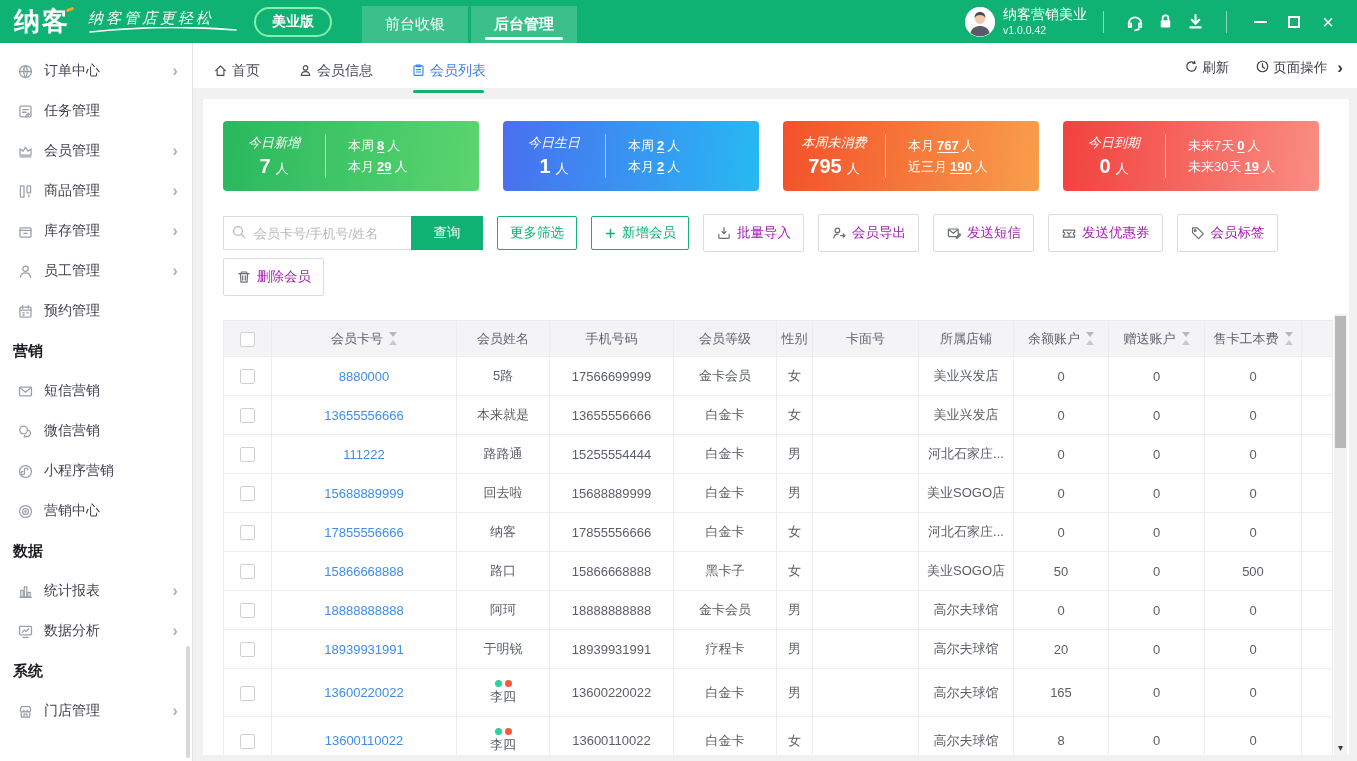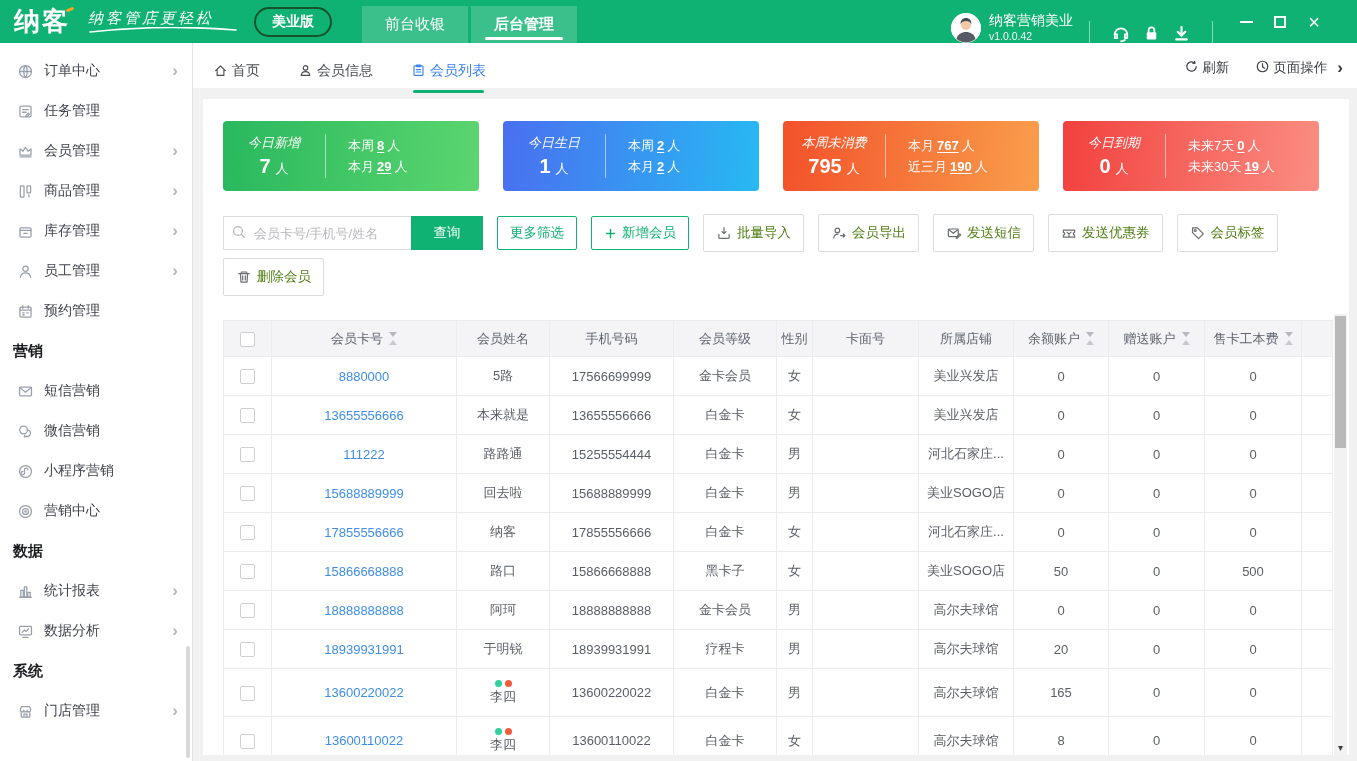--- a/index.html
+++ b/index.html
@@ -5,26 +5,26 @@
   * { margin:0; padding:0; box-sizing:border-box; }
   html,body { width:1357px; height:761px; overflow:hidden; }
   body { font-family:"Liberation Sans","DejaVu Sans",sans-serif; background:#f0f1f0; font-size:14px; color:#333; }
 
   
   .titlebar { height:43px; background:#10b273; display:flex; align-items:center; color:#fff; padding-left:14px; }
   .logo { font-size:26px; font-weight:bold; letter-spacing:2px; position:relative; }
   .logo::after { content:''; position:absolute; right:-4px; top:4px; width:8px; height:3px; background:#f5a623; transform:rotate(-22deg); border-radius:2px; }
   .slogan-wrap { margin-left:18px; position:relative; font-style:italic; font-size:15px; letter-spacing:3px; padding-bottom:6px; }
   .slogan-wrap svg { position:absolute; left:0; bottom:0; }
-  .edition { margin-left:40px; border:2px solid #14532d; border-radius:16px; padding:4px 16px; font-weight:bold; font-size:14px; }
+  .edition { margin-left:40px; border:2px solid #86efac; border-radius:16px; padding:4px 16px; font-weight:bold; font-size:14px; }
   .topnav { display:flex; margin-left:30px; height:100%; align-items:flex-end; }
   .tnav { height:37px; padding:8px 23px; display:flex; align-items:center; background:rgba(255,255,255,.18); font-size:15px; margin-right:3px; position:relative; cursor:pointer; }
   .tnav.active { font-weight:bold; }
   .tnav.active::after { content:''; position:absolute; left:14px; right:14px; bottom:3px; height:3px; background:#fff; border-radius:2px; }
-  .tb-right { margin-left:auto; display:flex; align-items:flex-end; padding-right:26px; }
+  .tb-right { margin-left:auto; display:flex; align-items:center; padding-right:12px; }
   .avatar { width:30px; height:30px; border-radius:50%; background:#fff; overflow:hidden; flex:none; }
   .user-block { margin-left:8px; line-height:1.25; }
   .user-name { font-size:14px; }
   .user-ver { font-size:10.5px; opacity:.95; }
   .tb-sep { width:1px; height:22px; background:rgba(255,255,255,.5); margin:0 16px; }
   .tb-icon { width:30px; display:flex; justify-content:center; align-items:center; color:#fff; cursor:pointer; }
   .win-btn { width:34px; height:43px; display:flex; justify-content:center; align-items:center; cursor:pointer; }
   .g-min { width:13px; height:2px; background:#fff; }
   .g-max { width:12px; height:12px; border:2px solid #fff; }
   .g-close { font-size:20px; line-height:1; }
@@ -70,21 +70,21 @@
   .card-right b { text-decoration:underline; text-underline-offset:2px; margin:0 3px; }
 
   
   .toolbar-row { display:flex; gap:14px; align-items:center; }
   .toolbar-row + .toolbar-row { margin-top:6px; }
   .search-group { display:flex; }
   .search-box { position:relative; }
   .search-box input { width:188px; height:34px; border:1px solid #dcdcdc; border-right:none; padding:0 8px 0 30px; font-size:13px; color:#666; outline:none; font-family:inherit; }
   .search-box input::placeholder { color:#b9b9bd; }
   .search-box .icn { position:absolute; left:8px; top:8px; color:#b9b9bd; }
-  .btn { height:34px; display:flex; align-items:center; justify-content:center; gap:5px; padding:0 12px; font-size:13.5px; cursor:pointer; background:#fff; border:1px solid #dcdcdc; color:#4d7c0f; border-radius:2px; }
+  .btn { height:34px; display:flex; align-items:center; justify-content:center; gap:5px; padding:0 12px; font-size:13.5px; cursor:pointer; background:#fff; border:1px solid #dcdcdc; color:#a21caf; border-radius:2px; }
   .btn .icn { display:flex; color:#6a6d74; }
   .btn.solid-green { background:#10b273; border-color:#10b273; color:#fff; width:72px; border-radius:0; }
   .btn.outline-green { border-color:#10b273; color:#10b273; }
   .btn.outline-green .icn { color:#10b273; }
   .btn.gray { height:38px; }
 
   
   .tablewrap { margin-top:24px; }
   table { border-collapse:collapse; table-layout:fixed; width:1110px; font-size:13px; }
   th,td { border:1px solid #ebecee; text-align:center; overflow:hidden; white-space:nowrap; }

